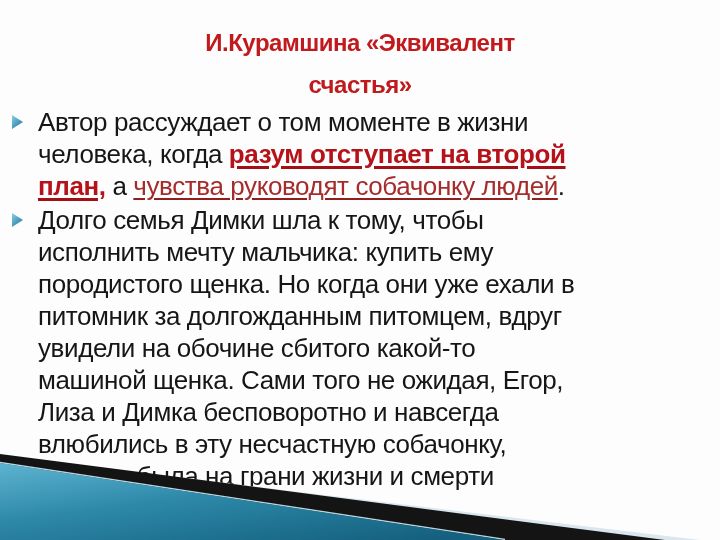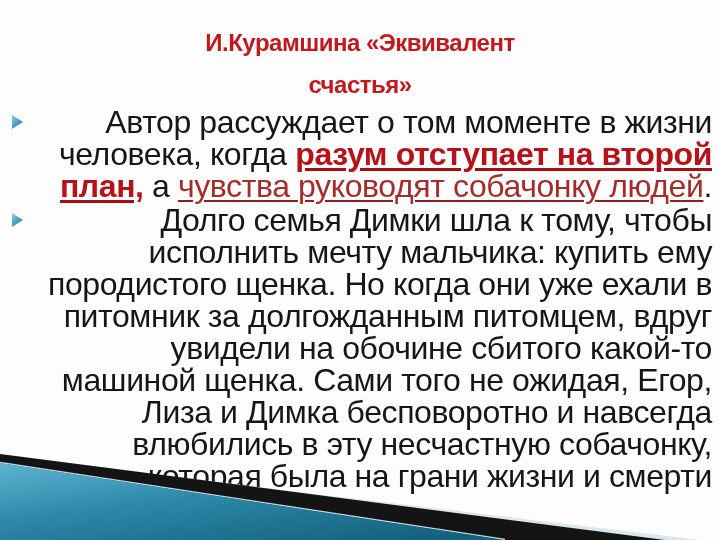--- a/index.html
+++ b/index.html
@@ -37,25 +37,24 @@
     left: 10px;
     right: 8px;
     margin: 0;
     padding: 0;
     list-style: none;
   }
   .bullet-item {
     position: relative;
     padding-left: 28px;
     margin: 0 0 2px 0;
-    font-size: 32px;
+    font-size: 26px;
     line-height: 32px;
     color: #161616;
     letter-spacing: -0.4px;
-    text-align: right;
   }
   .bullet-text {
     white-space: pre-line;
   }
   .bullet-marker {
     position: absolute;
     left: 2px;
     top: 9px;
     width: 11px;
     height: 14px;

